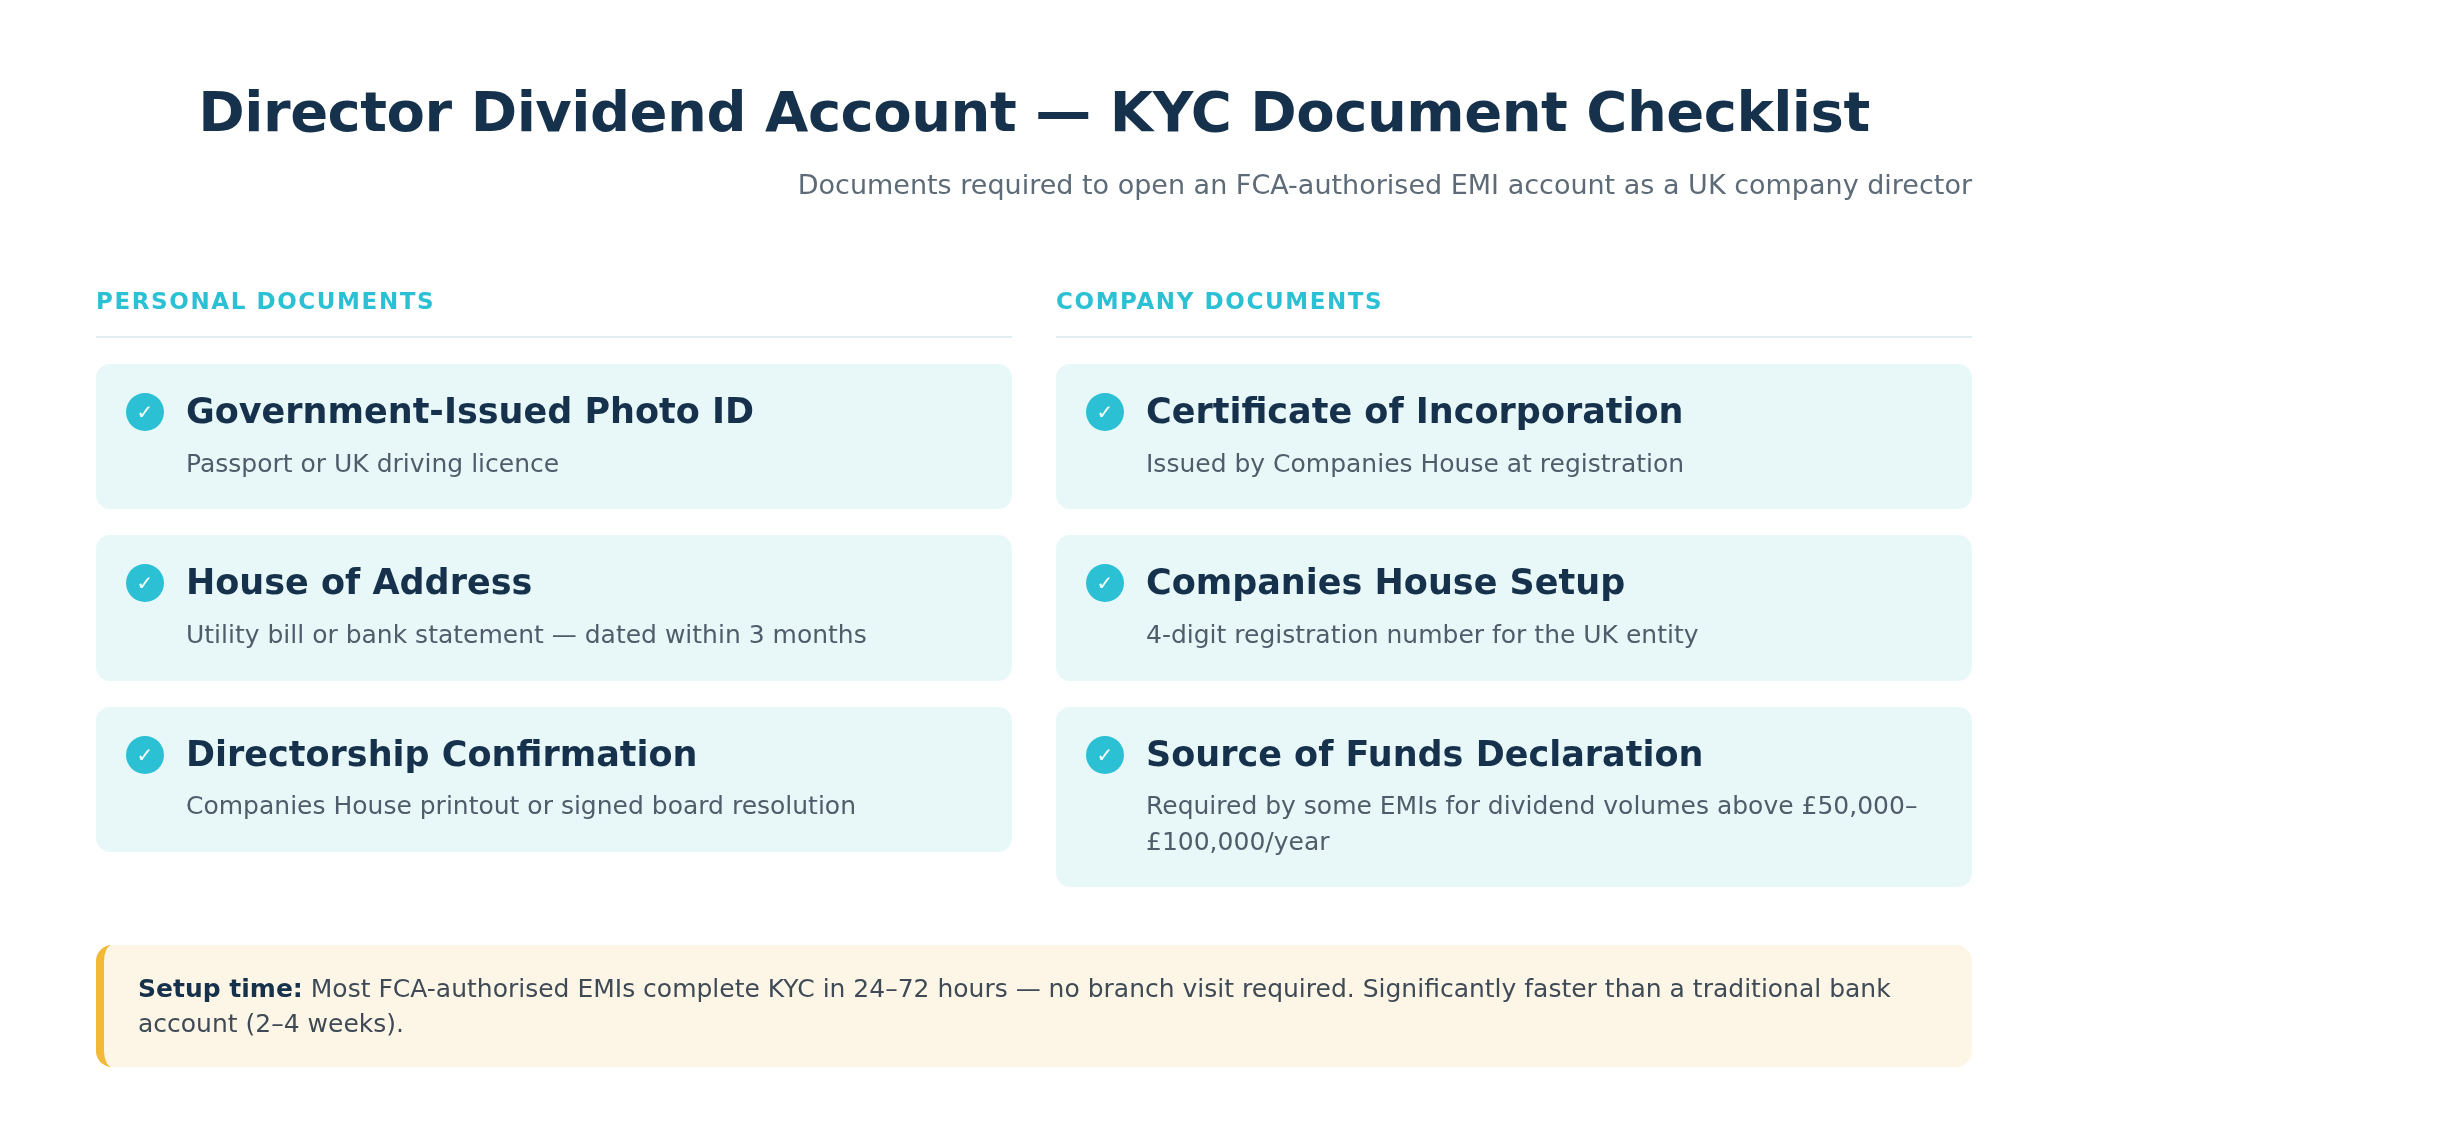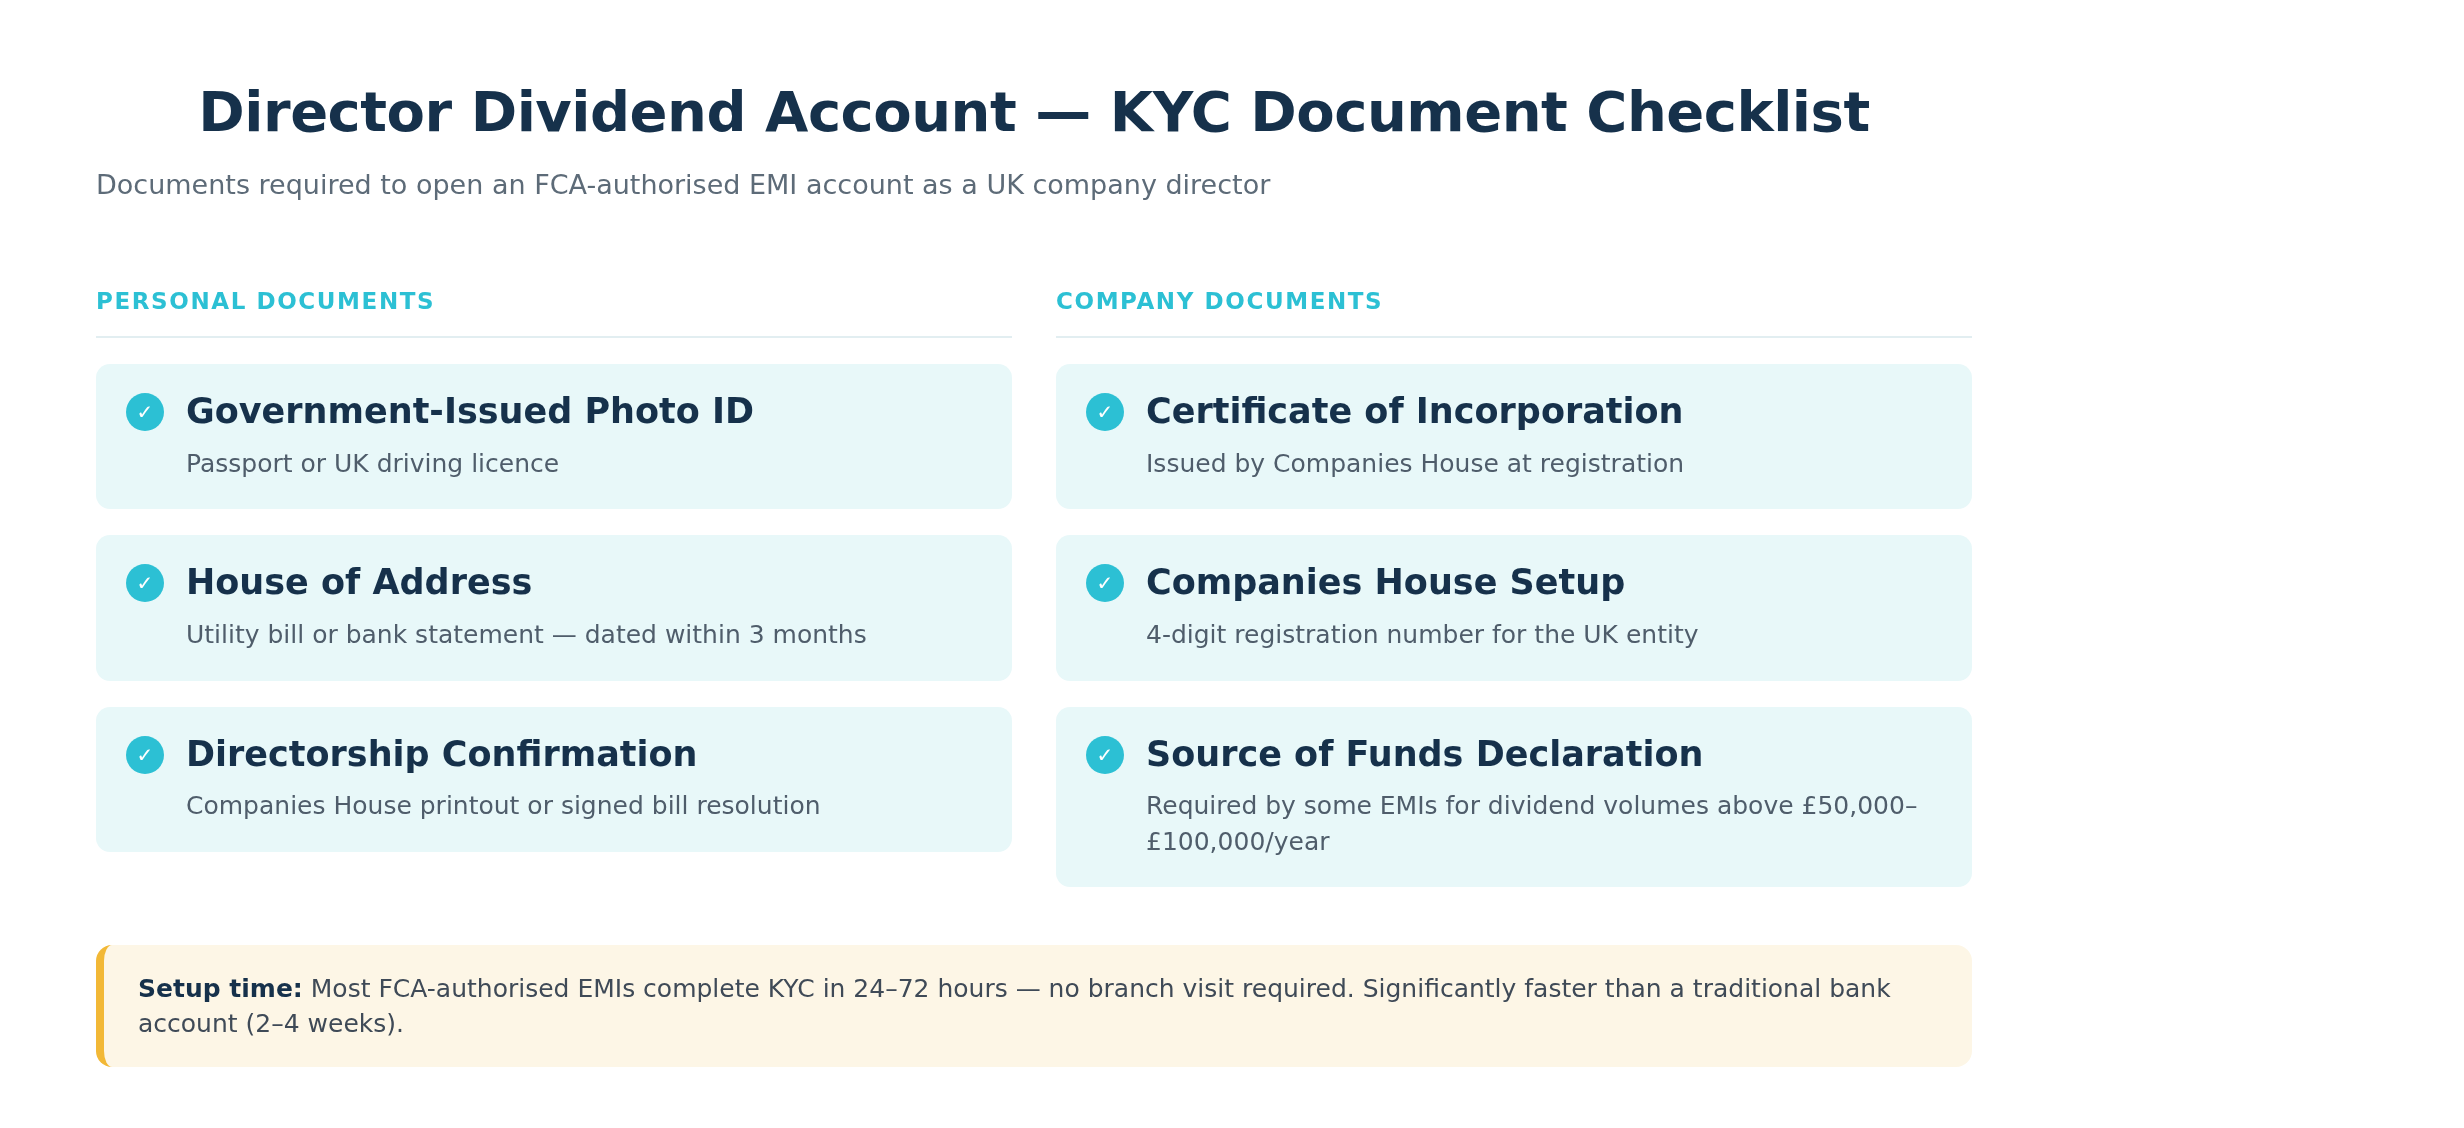--- a/index.html
+++ b/index.html
@@ -17,21 +17,21 @@
   }
   .title {
     text-align: center;
     font-size: 56px;
     font-weight: 700;
     color: #16314b;
     letter-spacing: -0.5px;
     line-height: 1.2;
   }
   .subtitle {
-    text-align: left;
+    text-align: right;
     font-size: 27px;
     color: #5d6b78;
     margin-top: 24px;
     font-weight: 400;
   }
   .columns {
     display: flex;
     gap: 44px;
     margin-top: 88px;
   }
@@ -118,21 +118,21 @@
         <div class="card-body">
           <div class="card-title">House of Address</div>
           <div class="card-desc">Utility bill or bank statement — dated within 3 months</div>
         </div>
       </div>
 
       <div class="card">
         <span class="check">✓</span>
         <div class="card-body">
           <div class="card-title">Directorship Confirmation</div>
-          <div class="card-desc">Companies House printout or signed bill resolution</div>
+          <div class="card-desc">Companies House printout or signed board resolution</div>
         </div>
       </div>
     </div>
 
     <div class="column">
       <div class="col-heading">COMPANY DOCUMENTS</div>
 
       <div class="card">
         <span class="check">✓</span>
         <div class="card-body">

